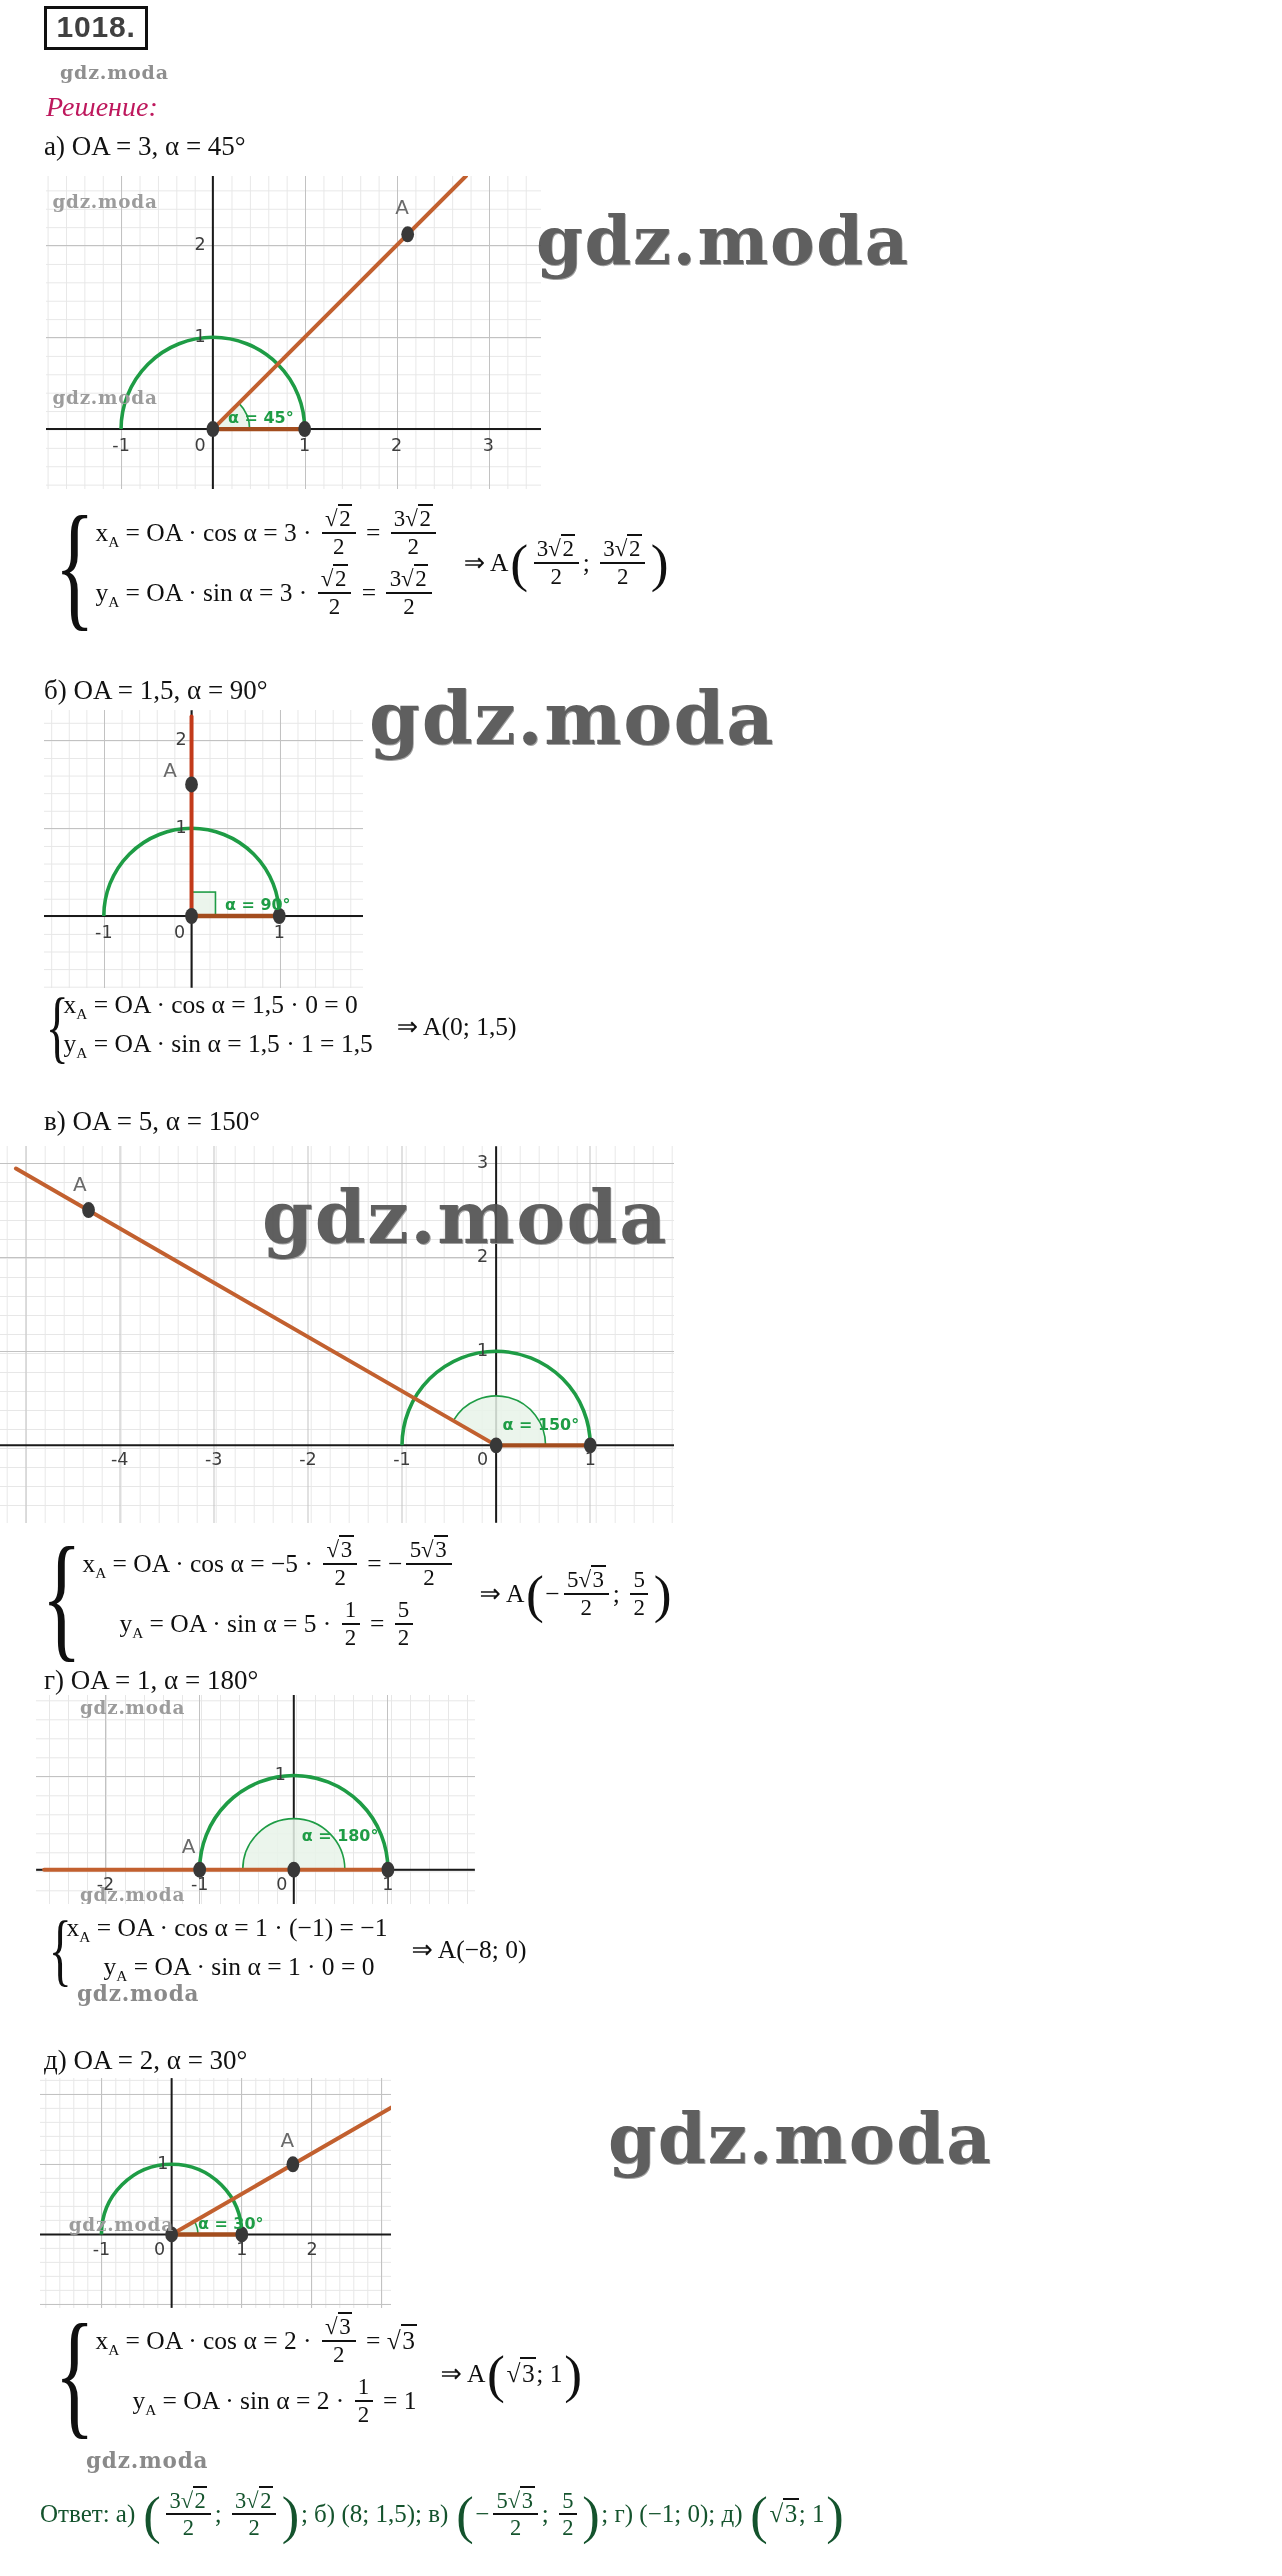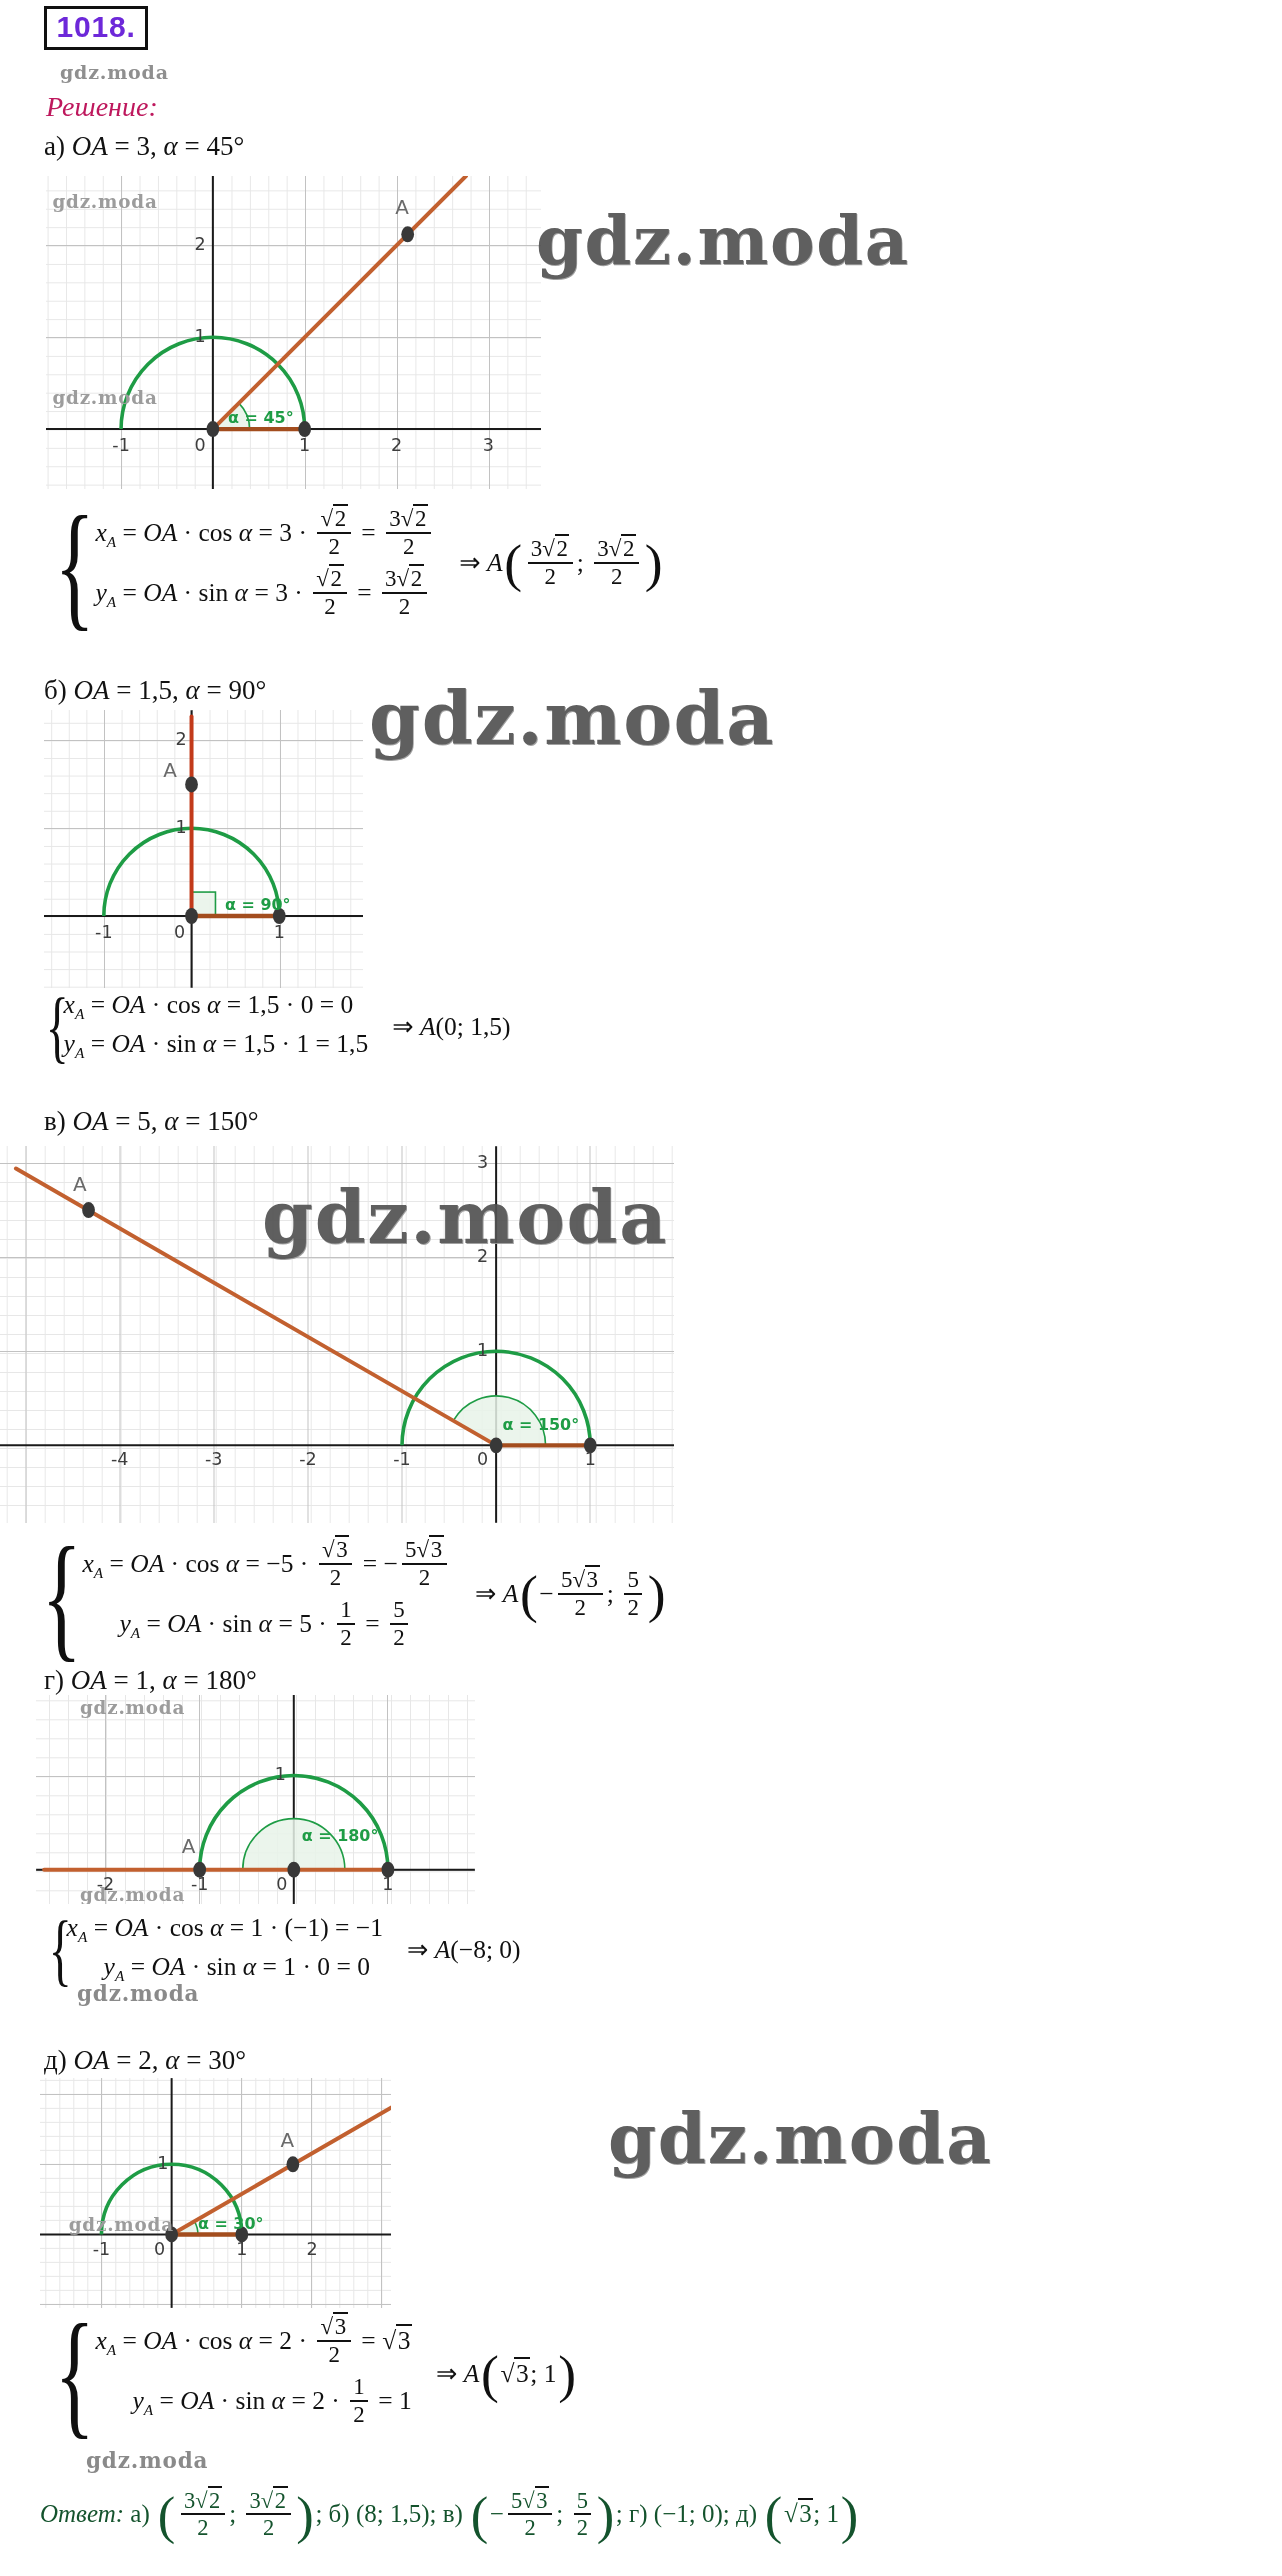--- a/index.html
+++ b/index.html
@@ -2,21 +2,21 @@
 <html style="font-size:12.8px"><head>
 <meta charset="utf-8">
 <style>
   html,body{margin:0;padding:0;background:#fff;}
   body{width:1282px;height:2576px;position:relative;overflow:hidden;
        font-family:"Liberation Serif",serif;color:#141414;}
 
   
   .numbox{position:absolute;left:44px;top:6.4px;border:3.2px solid #101010;
           padding:0.8px 9.6px 2.4px 9.6px;font:bold 30px "Liberation Sans",sans-serif;
-          letter-spacing:0.8px;color:#6d28d9;background:#fff;}
+          letter-spacing:0.8px;color:#404040;background:#fff;}
 
   
   .sol{position:absolute;font:italic 28px "Liberation Serif",serif;color:#be185d;}
   .hdr{position:absolute;font:400 27px "Liberation Serif",serif;white-space:nowrap;color:#121212;}
 
   
   .wmsm{position:absolute;font:bold 19px "DejaVu Serif",serif;color:#8f8f8f;letter-spacing:0.8px;}
   .wmmid{position:absolute;font:bold 21.5px "DejaVu Serif",serif;color:#8a8a8a;letter-spacing:0.8px;}
   .wmbig{position:absolute;font-family:"DejaVu Serif",serif;font-weight:700;color:#525252;
          letter-spacing:1.6px;line-height:1;text-shadow:0.8px 0.8px 0 #9a9a9a;opacity:.92;z-index:5;}
@@ -53,21 +53,21 @@
   .brace.t{font-size:140px;}
   .brace.s{font-size:80px;}
   .impl{margin-left:24px;}
   .frac{display:inline-flex;flex-direction:column;align-items:center;vertical-align:middle;
         margin:0 4px;line-height:1.12;font-size:.9em;position:relative;top:-2.4px;}
   .frac .num{border-bottom:2px solid #111;padding:0 3.2px;}
   .frac .den{padding:0 1.6px;}
   .sqrt{white-space:nowrap;}
   .rad{border-top:2px solid #111;padding:0 1.6px;}
   sub{font-size:.6em;}
-  .it{font-style:italic;}
+  .it{}
   .bp{font-size:2.1em;font-weight:300;line-height:0;vertical-align:middle;
       position:relative;top:-1.6px;margin:0 1.6px;}
   .answer{position:absolute;font-size:25px;white-space:nowrap;color:#14532d;}
 </style>
 </head>
 <body>
 
 <div class="numbox">1018.</div>
 
 <div class="wmsm" style="left:60px;top:61px;">gdz.moda</div>

